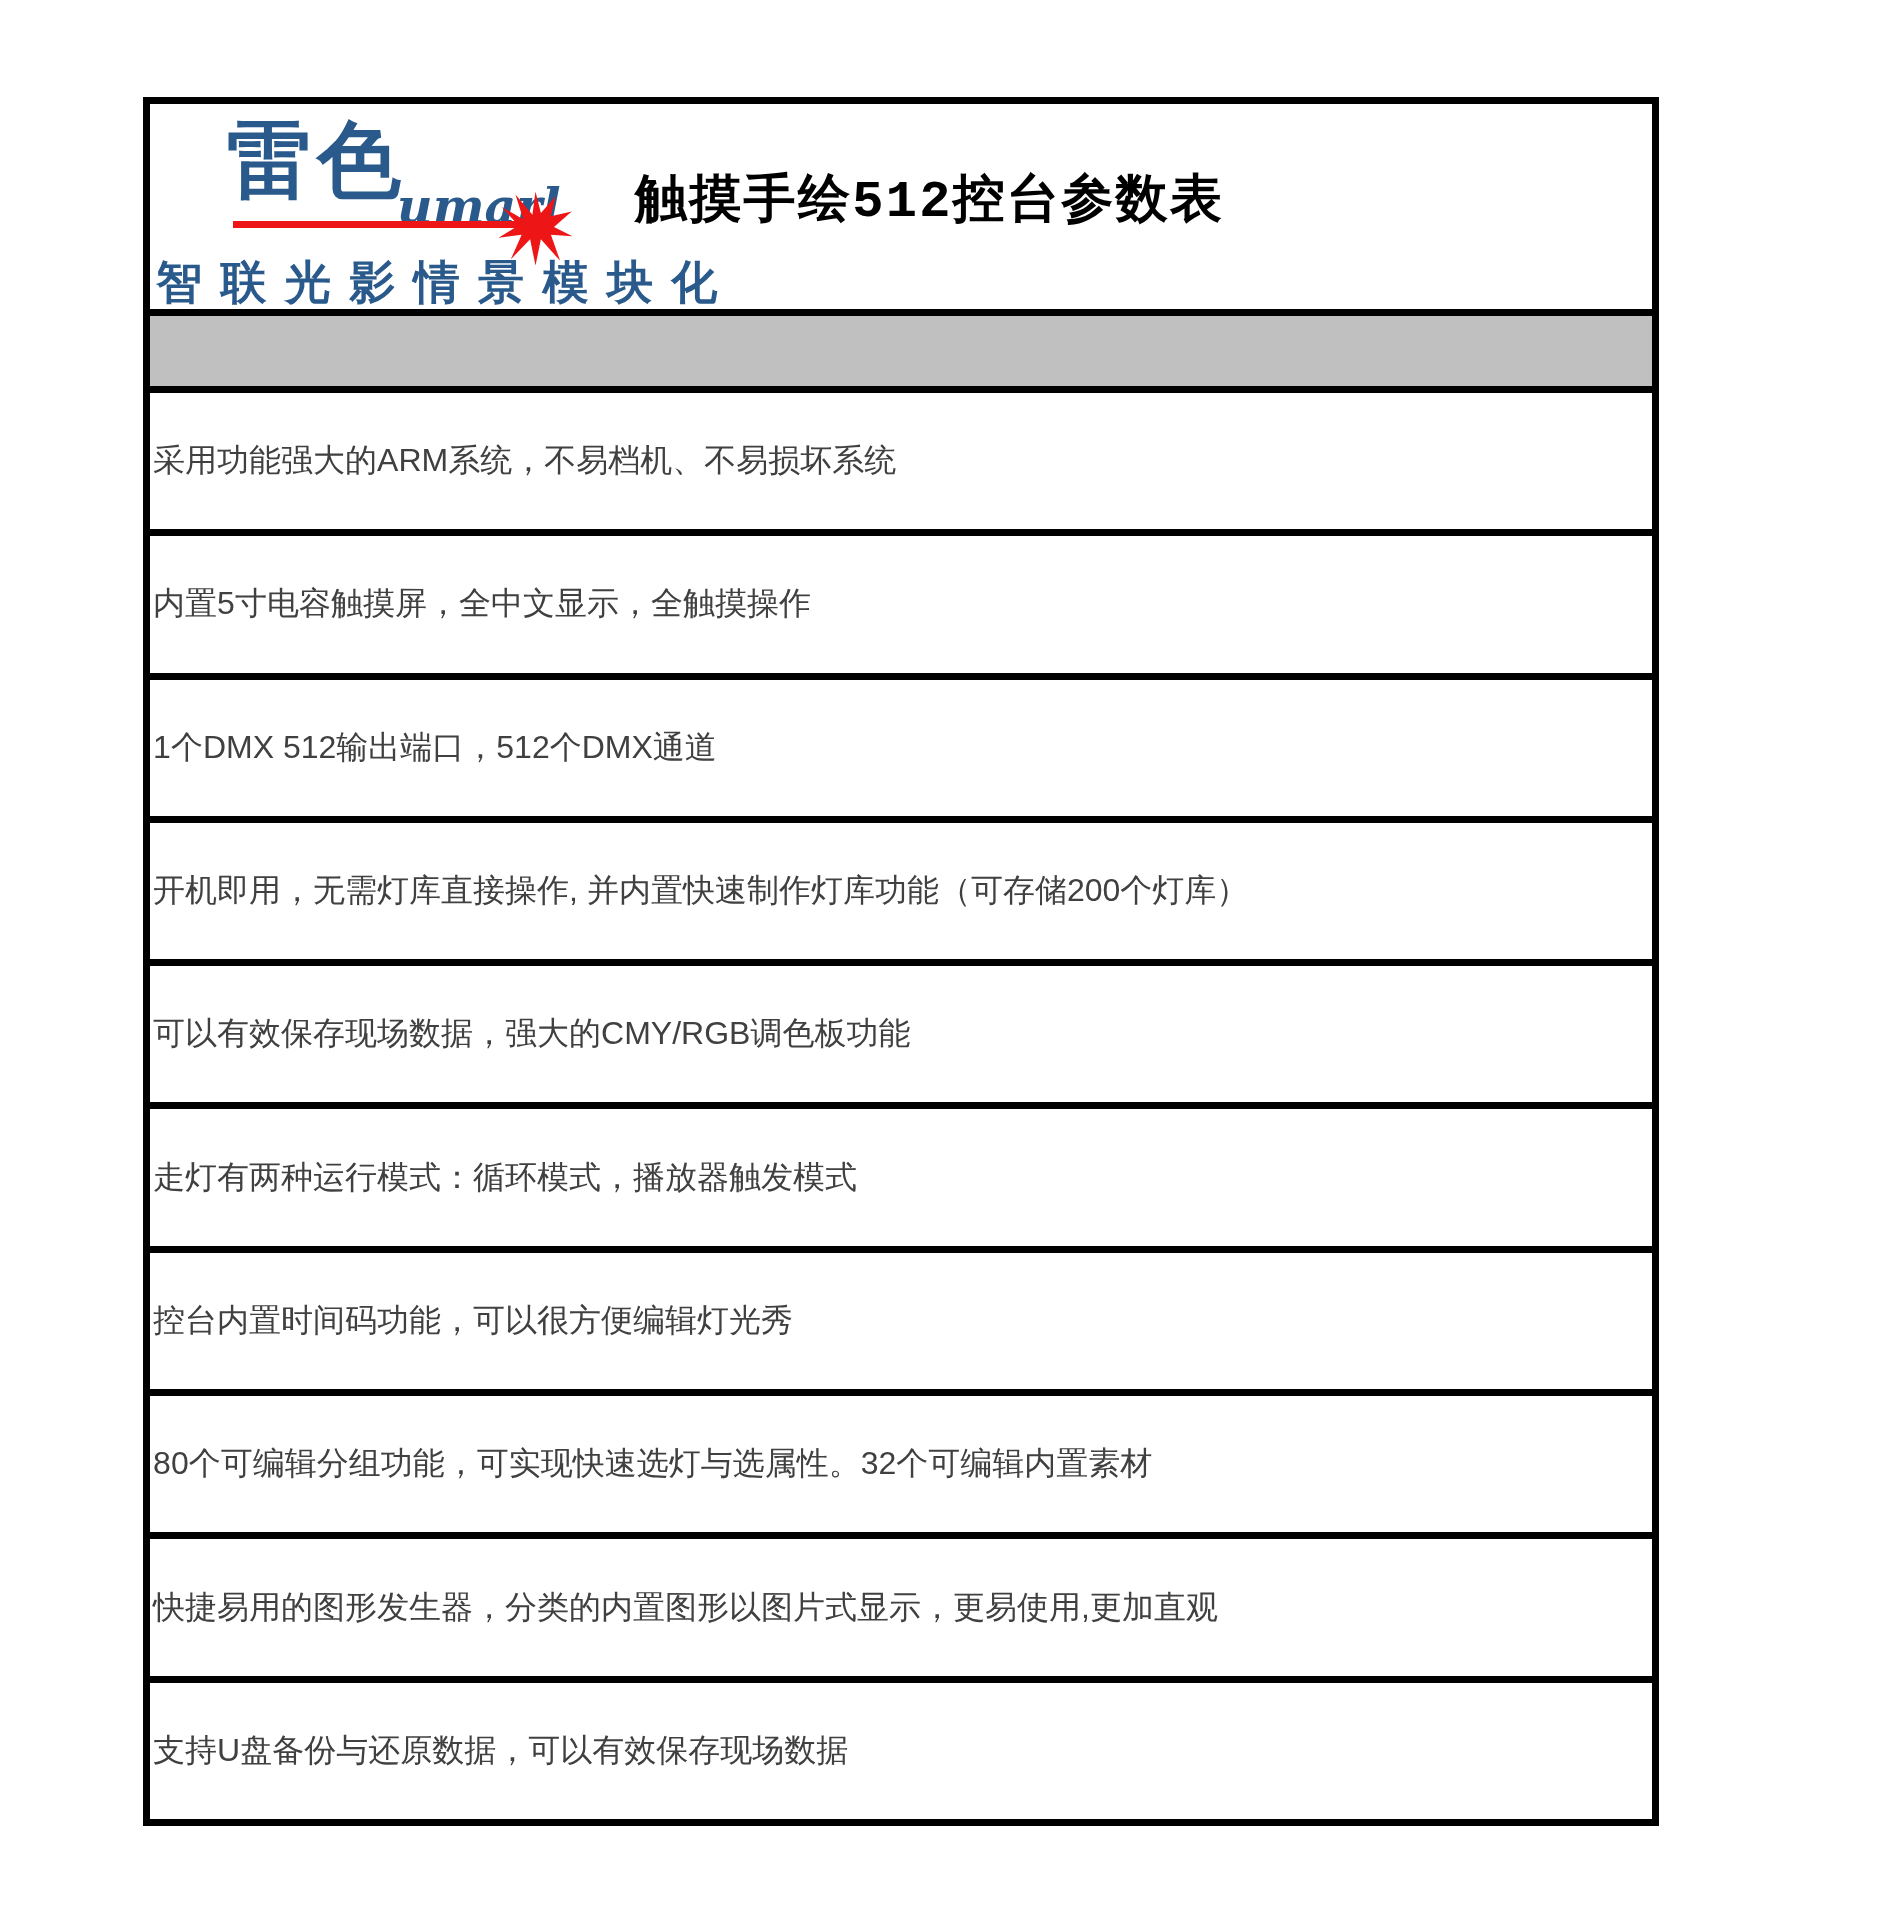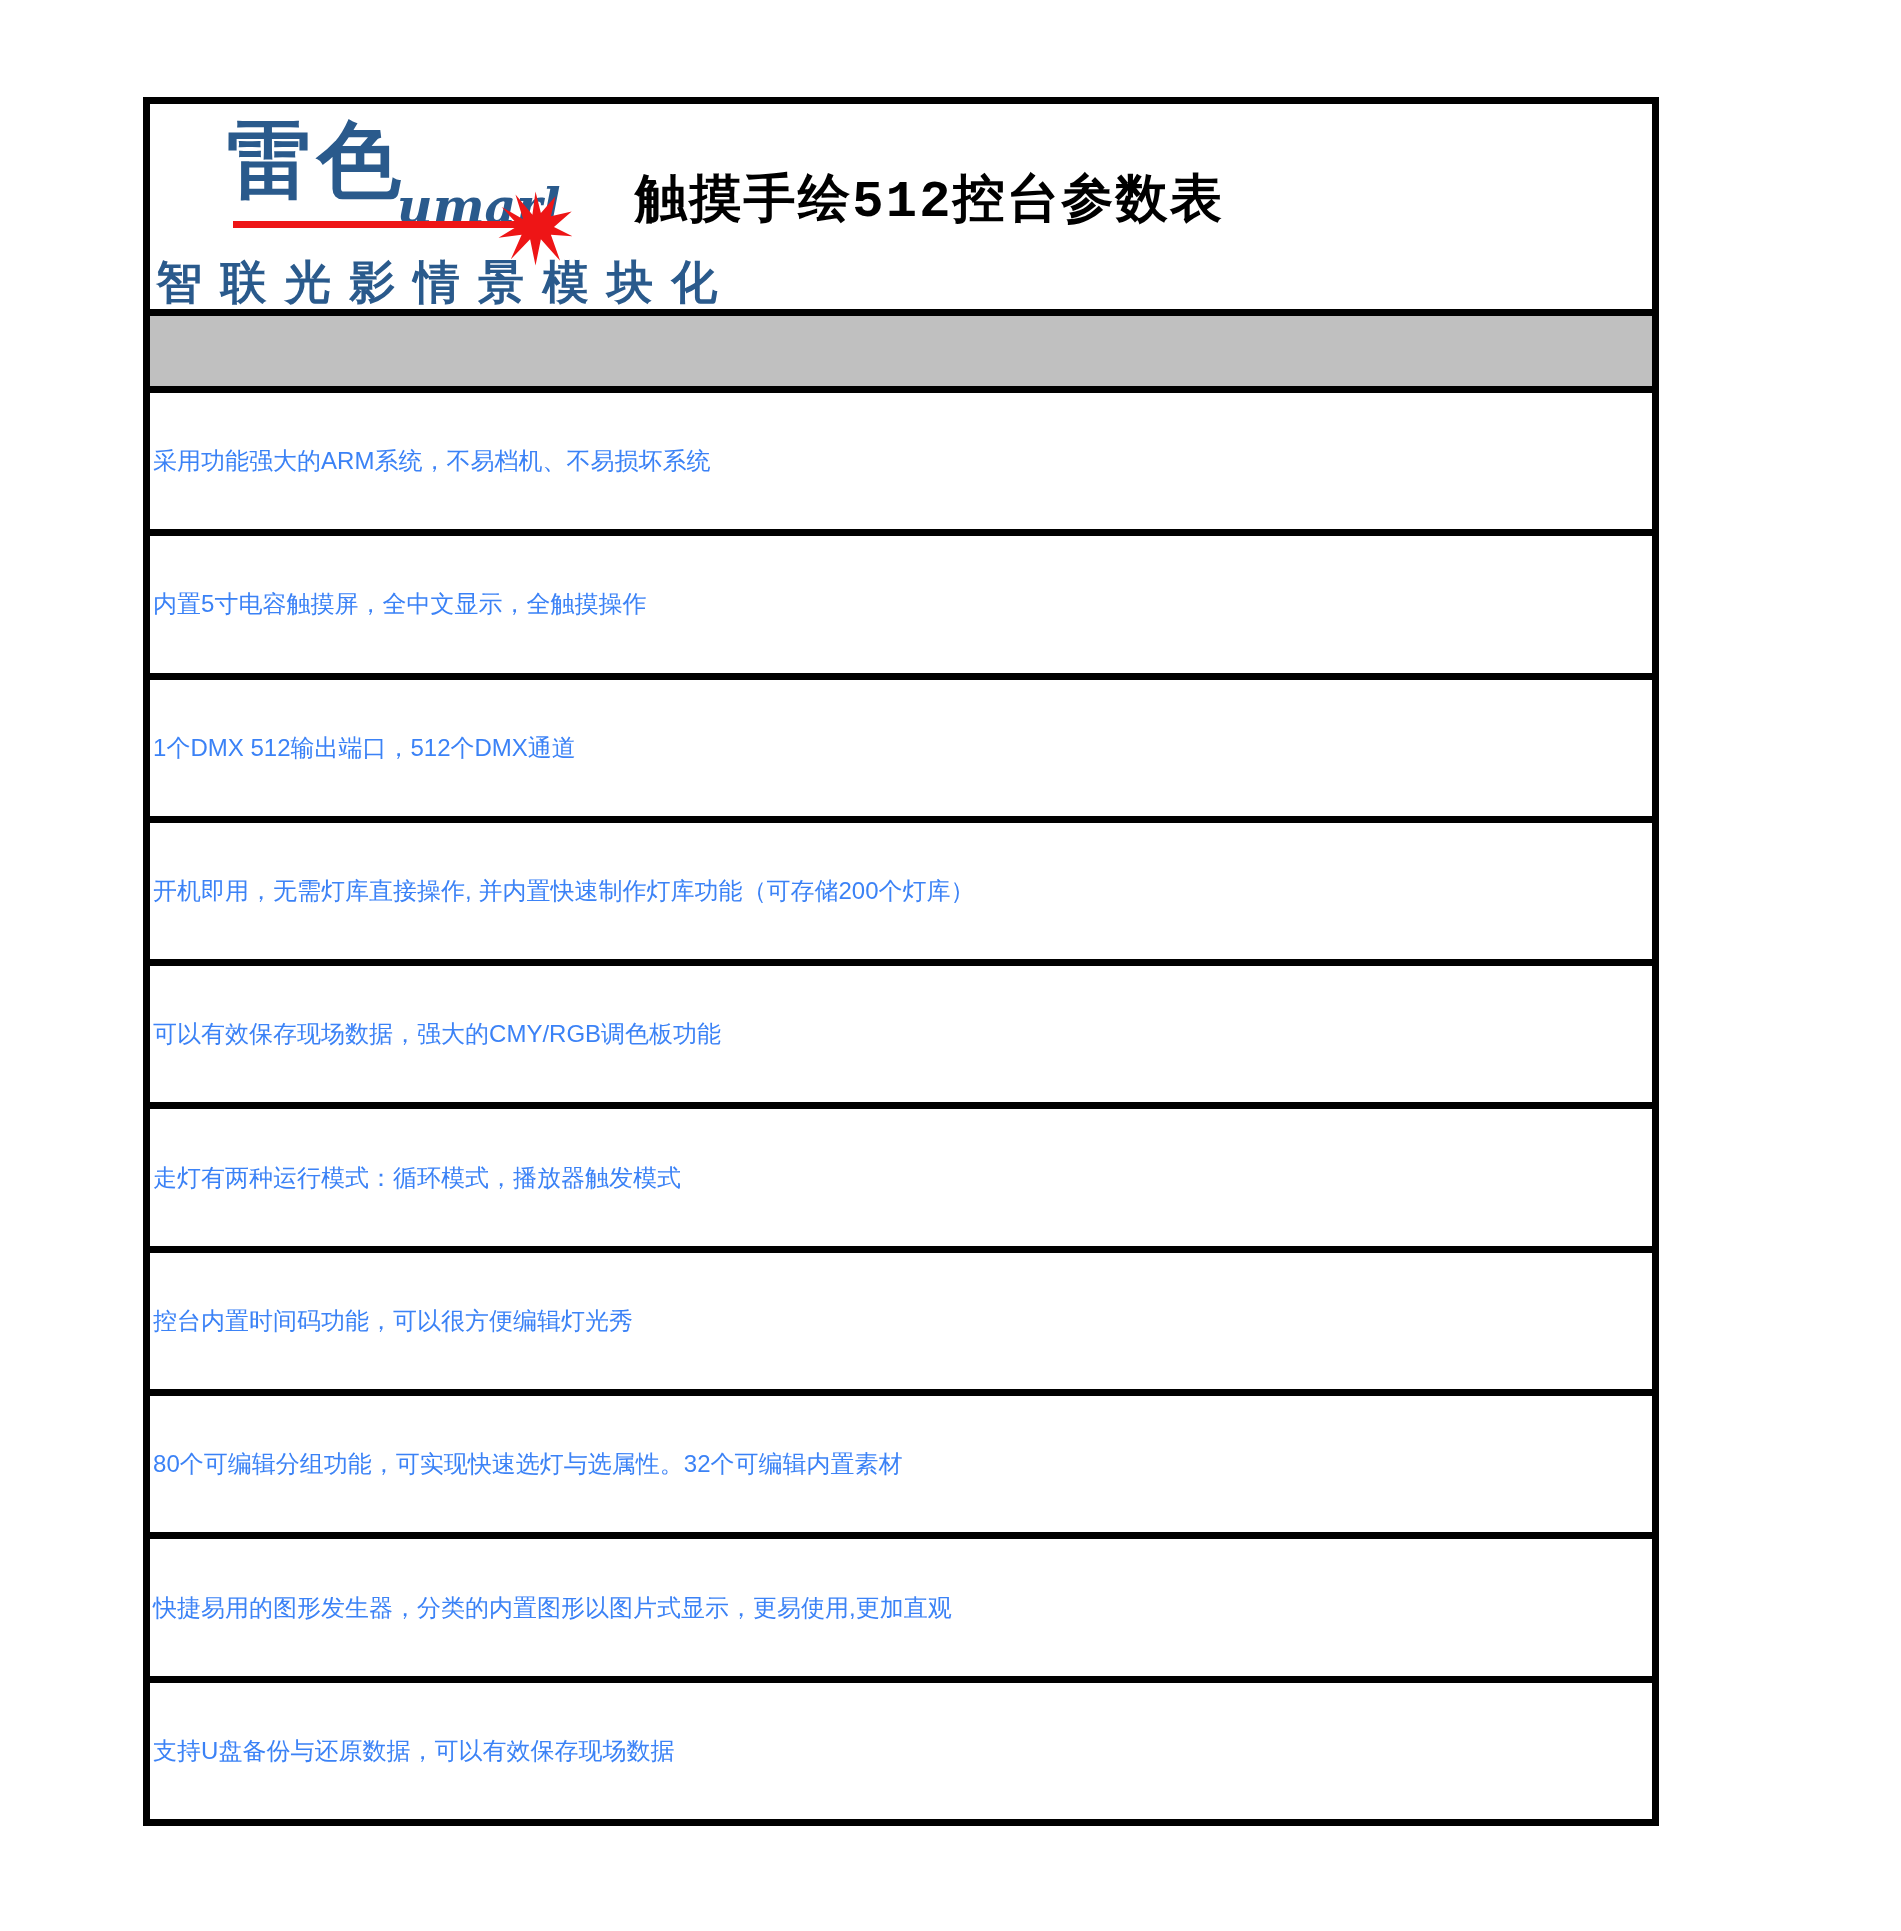--- a/index.html
+++ b/index.html
@@ -110,22 +110,22 @@
   .row {
     flex: 1;
     border-bottom: 7px solid var(--border-black, #000);
     display: flex;
     align-items: center;
     padding-left: 3.1px;
     background: #ffffff;
   }
   .row:last-child { border-bottom: none; border-radius: 16px; }
   .row-text {
-    font-size: 24px;
-    color: #3b82f6;
+    font-size: 32px;
+    color: #404040;
     font-family: "Liberation Sans", sans-serif;
     white-space: nowrap;
   }
 </style>
 </head>
 <body>
 
 <div class="page">
   <div class="spec-table">
 

